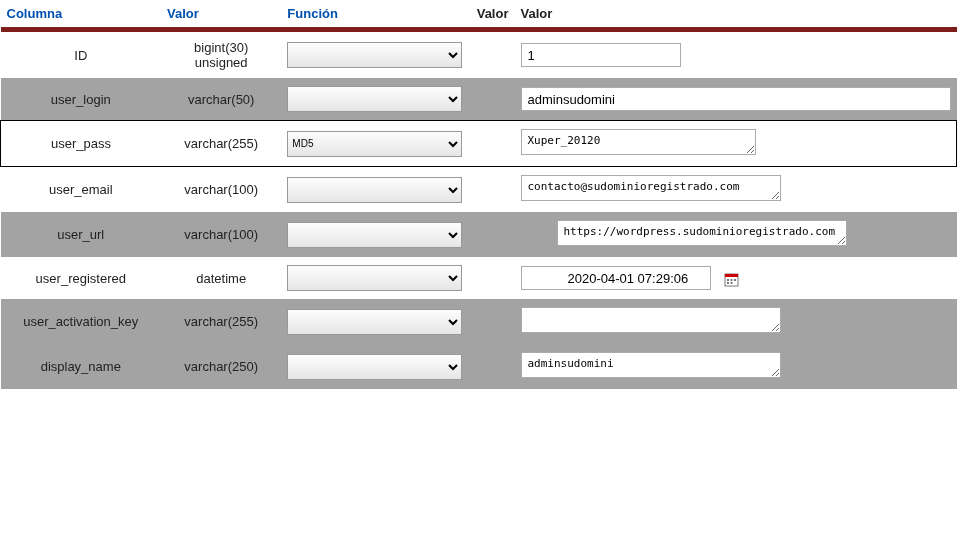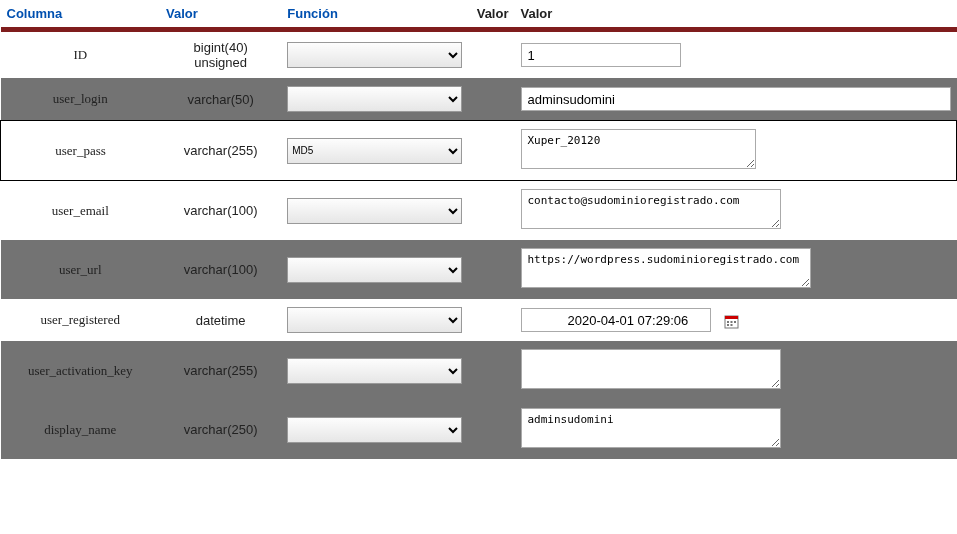--- a/index.html
+++ b/index.html
@@ -22,27 +22,27 @@
     font-size: 13px;
     padding: 6px 6px 6px 6px;
     border-bottom: 5px solid #7f1d1d;
     background: #fff;
   }
   thead th.link {
     color: #0050b0;
     cursor: pointer;
   }
   tbody tr.odd  { background: #ffffff; }
-  tbody tr.even { background: #737373; }
+  tbody tr.even { background: #a3a3a3; }
   tbody td {
     padding: 8px 6px;
     vertical-align: middle;
     font-size: 13px;
   }
-  td.col-columna { text-align: center; width:170px;font-family:Liberation Serif, serif; }
+  td.col-columna { text-align: center; width:170px; }
   td.col-tipo    { text-align: center; width:130px; }
   td.col-funcion { width:190px; }
   td.col-nulo    { width:30px; }
   td.col-valor   { }
 
   select.func {
     width: 175px;
     height: 26px;
     font-size: 10px;
     border: 1px solid #999;
@@ -52,21 +52,21 @@
     width: 160px;
     height: 24px;
     padding: 2px 6px;
     font-size: 13px;
     border: 1px solid #aaa;
     background: #fff;
   }
   input.valtext.wide { width: 360px; }
   textarea.valarea {
     width: 260px;
-    height: 40px;
+    height: 26px;
     font-family: monospace;
     font-size: 11px;
     padding: 4px 6px;
     border: 1px solid #aaa;
     resize: both;
     background: #fff;
   }
   .cal-icon {
     display: inline-block;
     width: 15px;
@@ -88,21 +88,21 @@
       <th class="link">Valor</th>
       <th class="link">Función</th>
       <th>Valor</th>
       <th>Valor</th>
     </tr>
   </thead>
   <tbody>
 
     <tr class="odd">
       <td class="col-columna">ID</td>
-      <td class="col-tipo">bigint(40) unsigned</td>
+      <td class="col-tipo">bigint(30) unsigned</td>
       <td class="col-funcion"><select class="func"><option></option></select></td>
       <td class="col-nulo"></td>
       <td class="col-valor"><input class="valtext" value="1" style=""></td>
     </tr>
 
     <tr class="even">
       <td class="col-columna">user_login</td>
       <td class="col-tipo">varchar(50)</td>
       <td class="col-funcion"><select class="func"><option></option></select></td>
       <td class="col-nulo"></td>
@@ -124,21 +124,21 @@
       <td class="col-funcion"><select class="func"><option></option></select></td>
       <td class="col-nulo"></td>
       <td class="col-valor"><textarea class="valarea" style="">contacto@sudominioregistrado.com</textarea></td>
     </tr>
 
     <tr class="even">
       <td class="col-columna">user_url</td>
       <td class="col-tipo">varchar(100)</td>
       <td class="col-funcion"><select class="func"><option></option></select></td>
       <td class="col-nulo"></td>
-      <td class="col-valor"><textarea class="valarea" style="width: 290px;">https://wordpress.sudominioregistrado.com</textarea></td>
+      <td class="col-valor"><textarea class="valarea" style="width: 290px; margin-left: 36px;">https://wordpress.sudominioregistrado.com</textarea></td>
     </tr>
 
     <tr class="odd">
       <td class="col-columna">user_registered</td>
       <td class="col-tipo">datetime</td>
       <td class="col-funcion"><select class="func"><option></option></select></td>
       <td class="col-nulo"></td>
       <td class="col-valor">
         <input class="valtext" style="width: 190px; padding-left: 46px;" value="2020-04-01 07:29:06">
         <span class="cal-icon">

